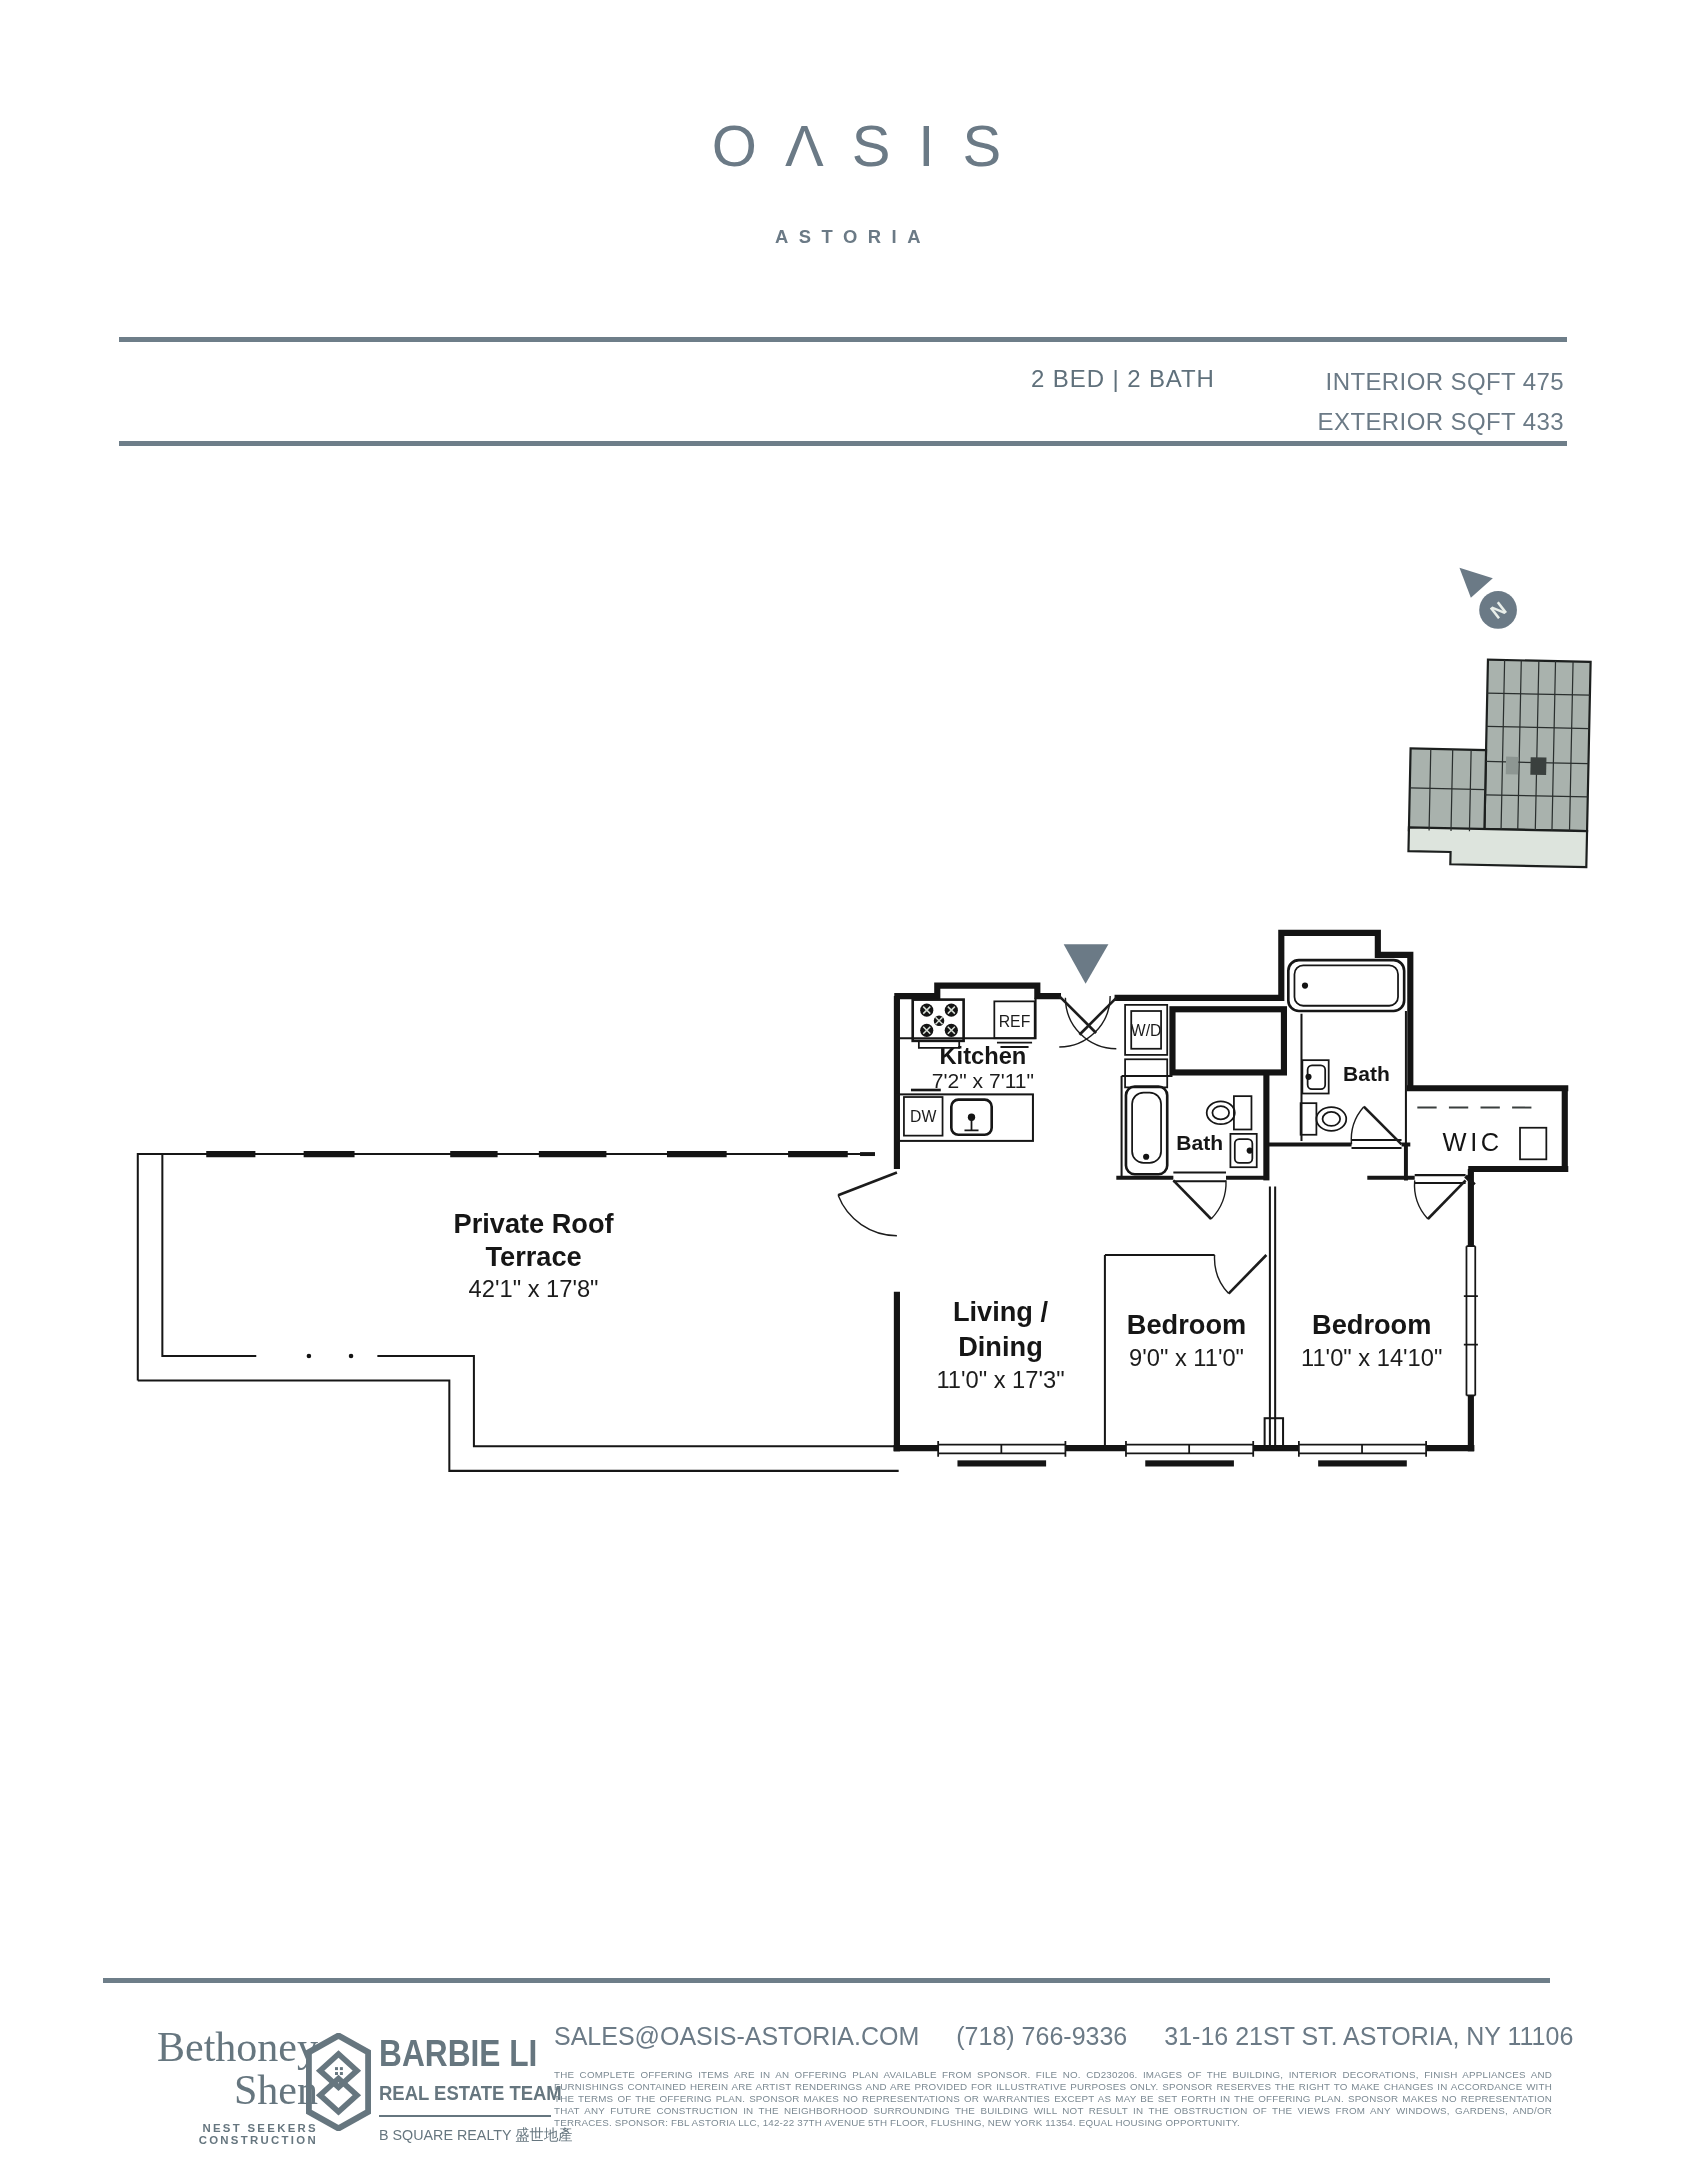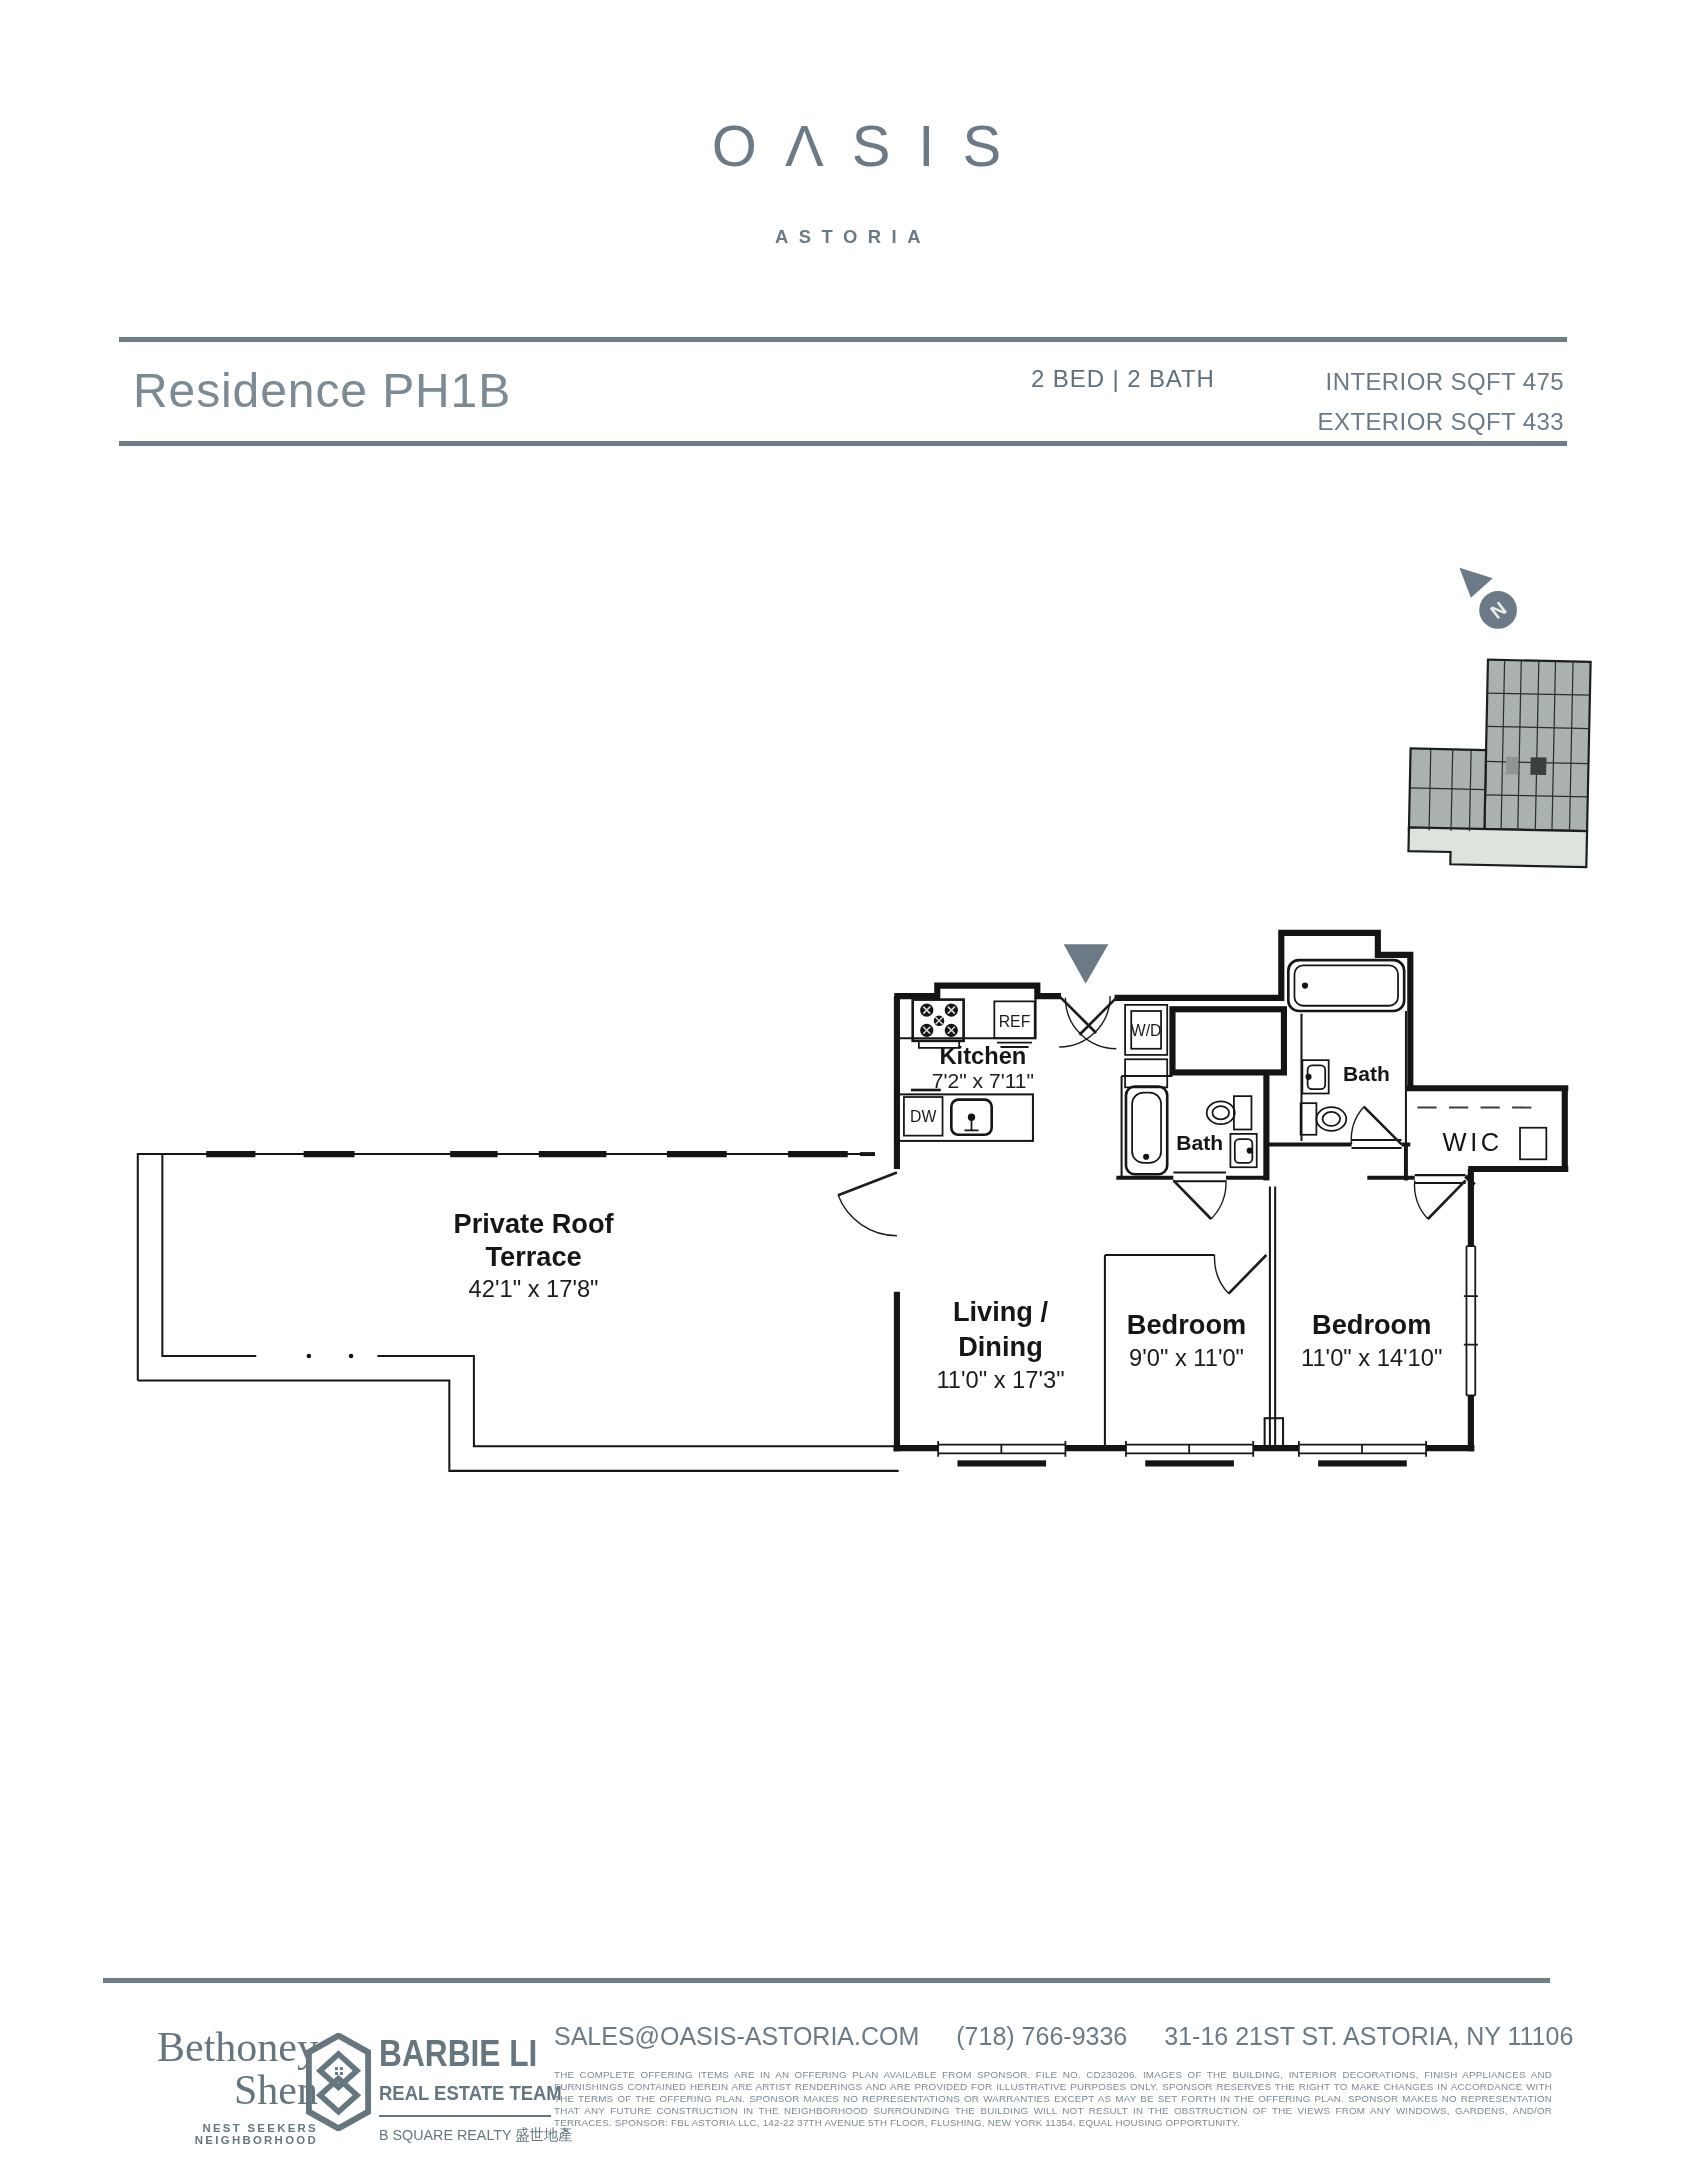--- a/index.html
+++ b/index.html
@@ -54,21 +54,20 @@
 </style>
 </head>
 <body>
 
 <div class="page">
 
   <div class="abs brand">OΛSIS</div>
   <div class="abs brand-sub">ASTORIA</div>
 
   <div class="abs rule rule-top"></div>
-  <div class="abs res-title">Residence PH1B</div>
   <div class="abs bedbath">2 BED | 2 BATH</div>
   <div class="abs sqft">
     <div>INTERIOR SQFT 475</div>
     <div>EXTERIOR SQFT 433</div>
   </div>
   <div class="abs rule rule-bottom"></div>
 
   <svg class="abs" style="left:0;top:0;" width="1685" height="2180" viewBox="0 0 1920 2484">
 
     <g>
@@ -256,21 +255,21 @@
       <text class="lbl-s" x="1557" y="1232">Bath</text>
       <text class="wic-t" x="1678" y="1312">WIC</text>
     </g>
   </svg>
 
   <div class="abs foot-rule"></div>
 
   <div class="abs agent">
     <div class="nm">Bethoney</div>
     <div class="nm">Shen</div>
-    <div class="org">NEST SEEKERS NEIGHBORHOOD</div>
+    <div class="org">NEST SEEKERS CONSTRUCTION</div>
   </div>
 
   <svg class="abs" style="left:306px;top:2033px;" width="65" height="98" viewBox="0 0 74 112">
     <polygon points="37,3 71,22 71,90 37,109 3,90 3,22" fill="none" stroke="#66767f" stroke-width="7"></polygon>
     <path d="M37,24 L58,43 L37,62 L16,43 Z" fill="none" stroke="#66767f" stroke-width="6.5"></path>
     <path d="M37,52 L58,71 L37,90 L16,71 Z" fill="none" stroke="#66767f" stroke-width="6.5"></path>
     <g fill="#66767f">
       <rect x="33" y="39" width="3.4" height="3.4"></rect>
         <rect x="38.6" y="39" width="3.4" height="3.4"></rect>
       <rect x="33" y="44.6" width="3.4" height="3.4"></rect>

